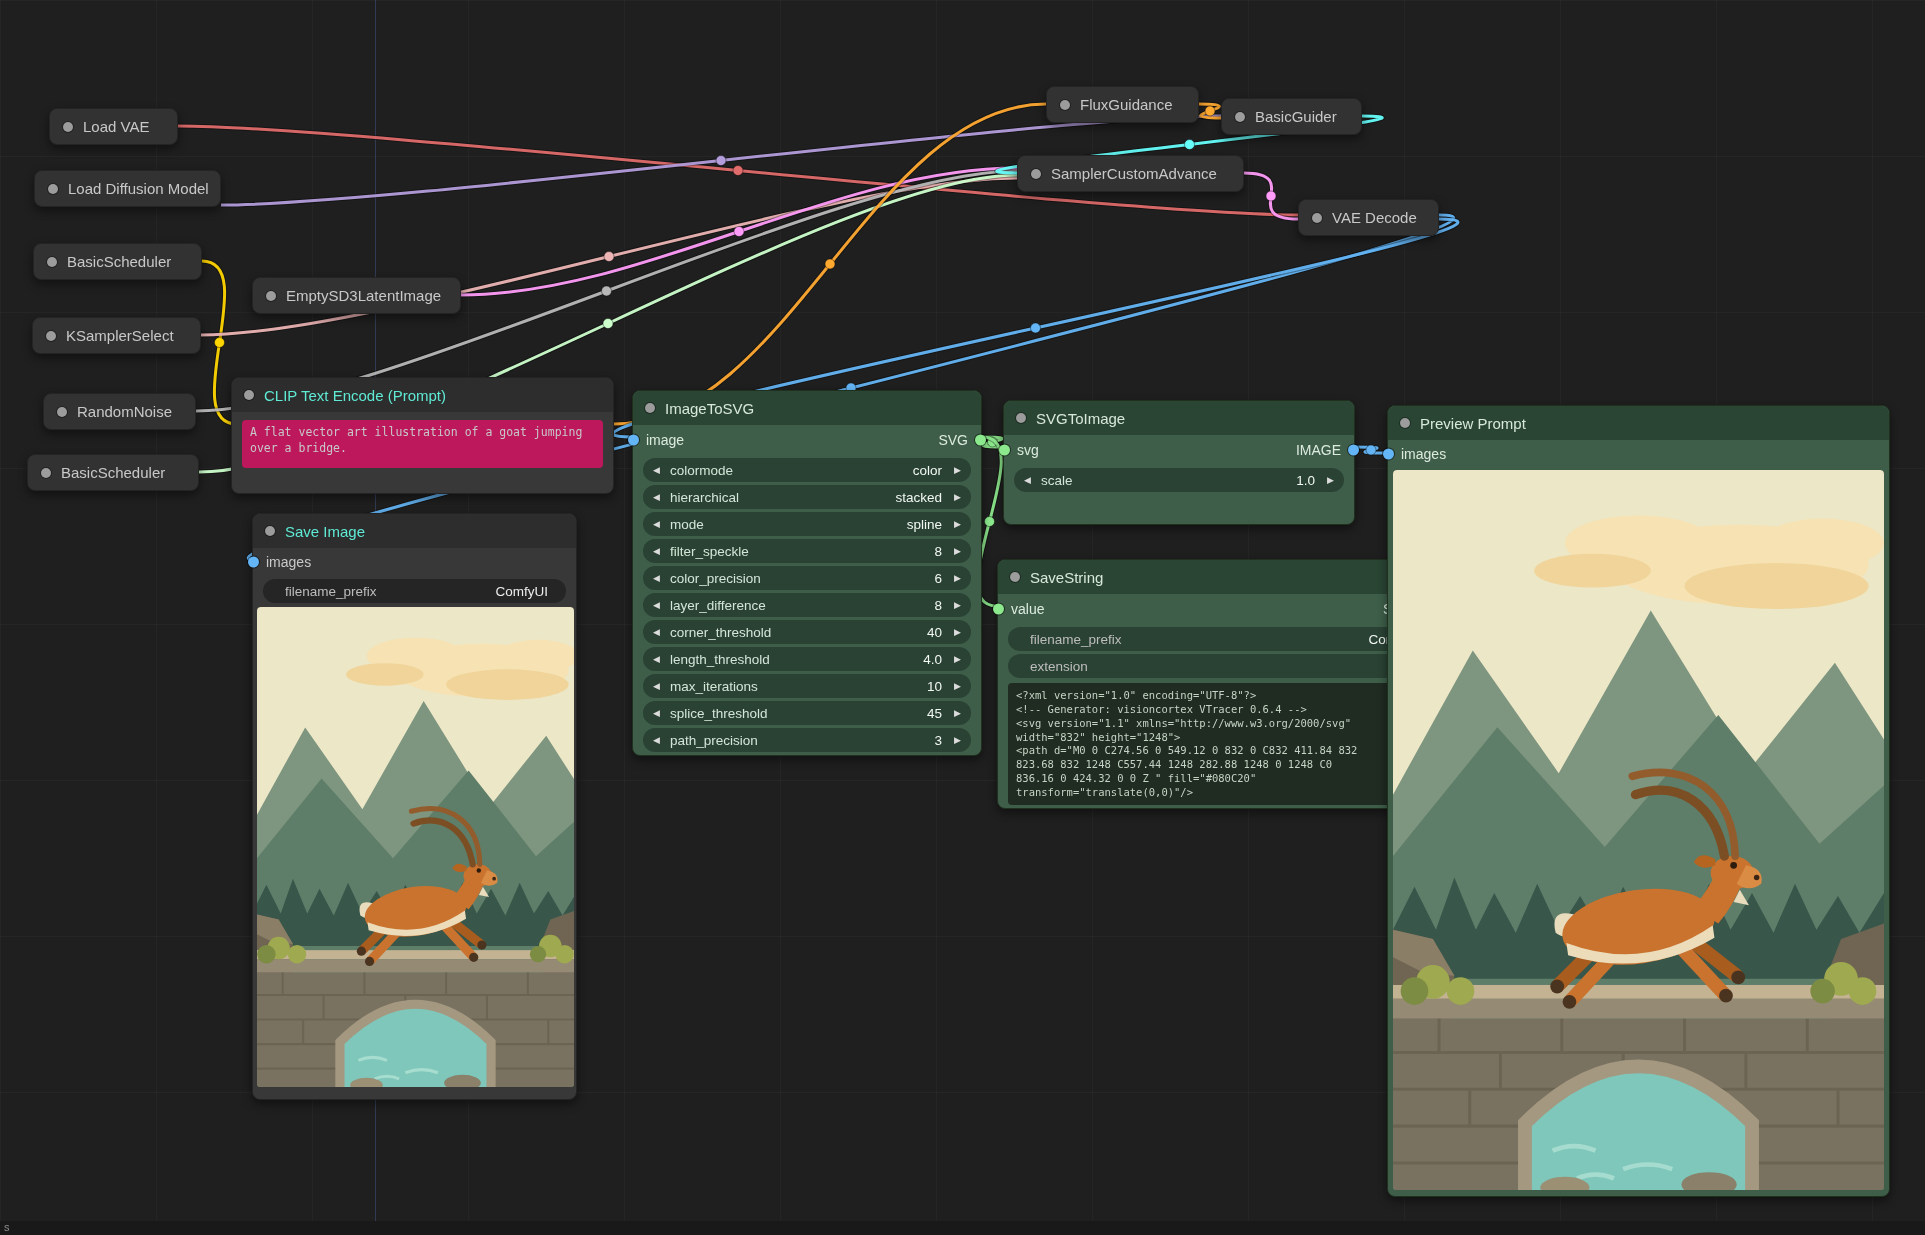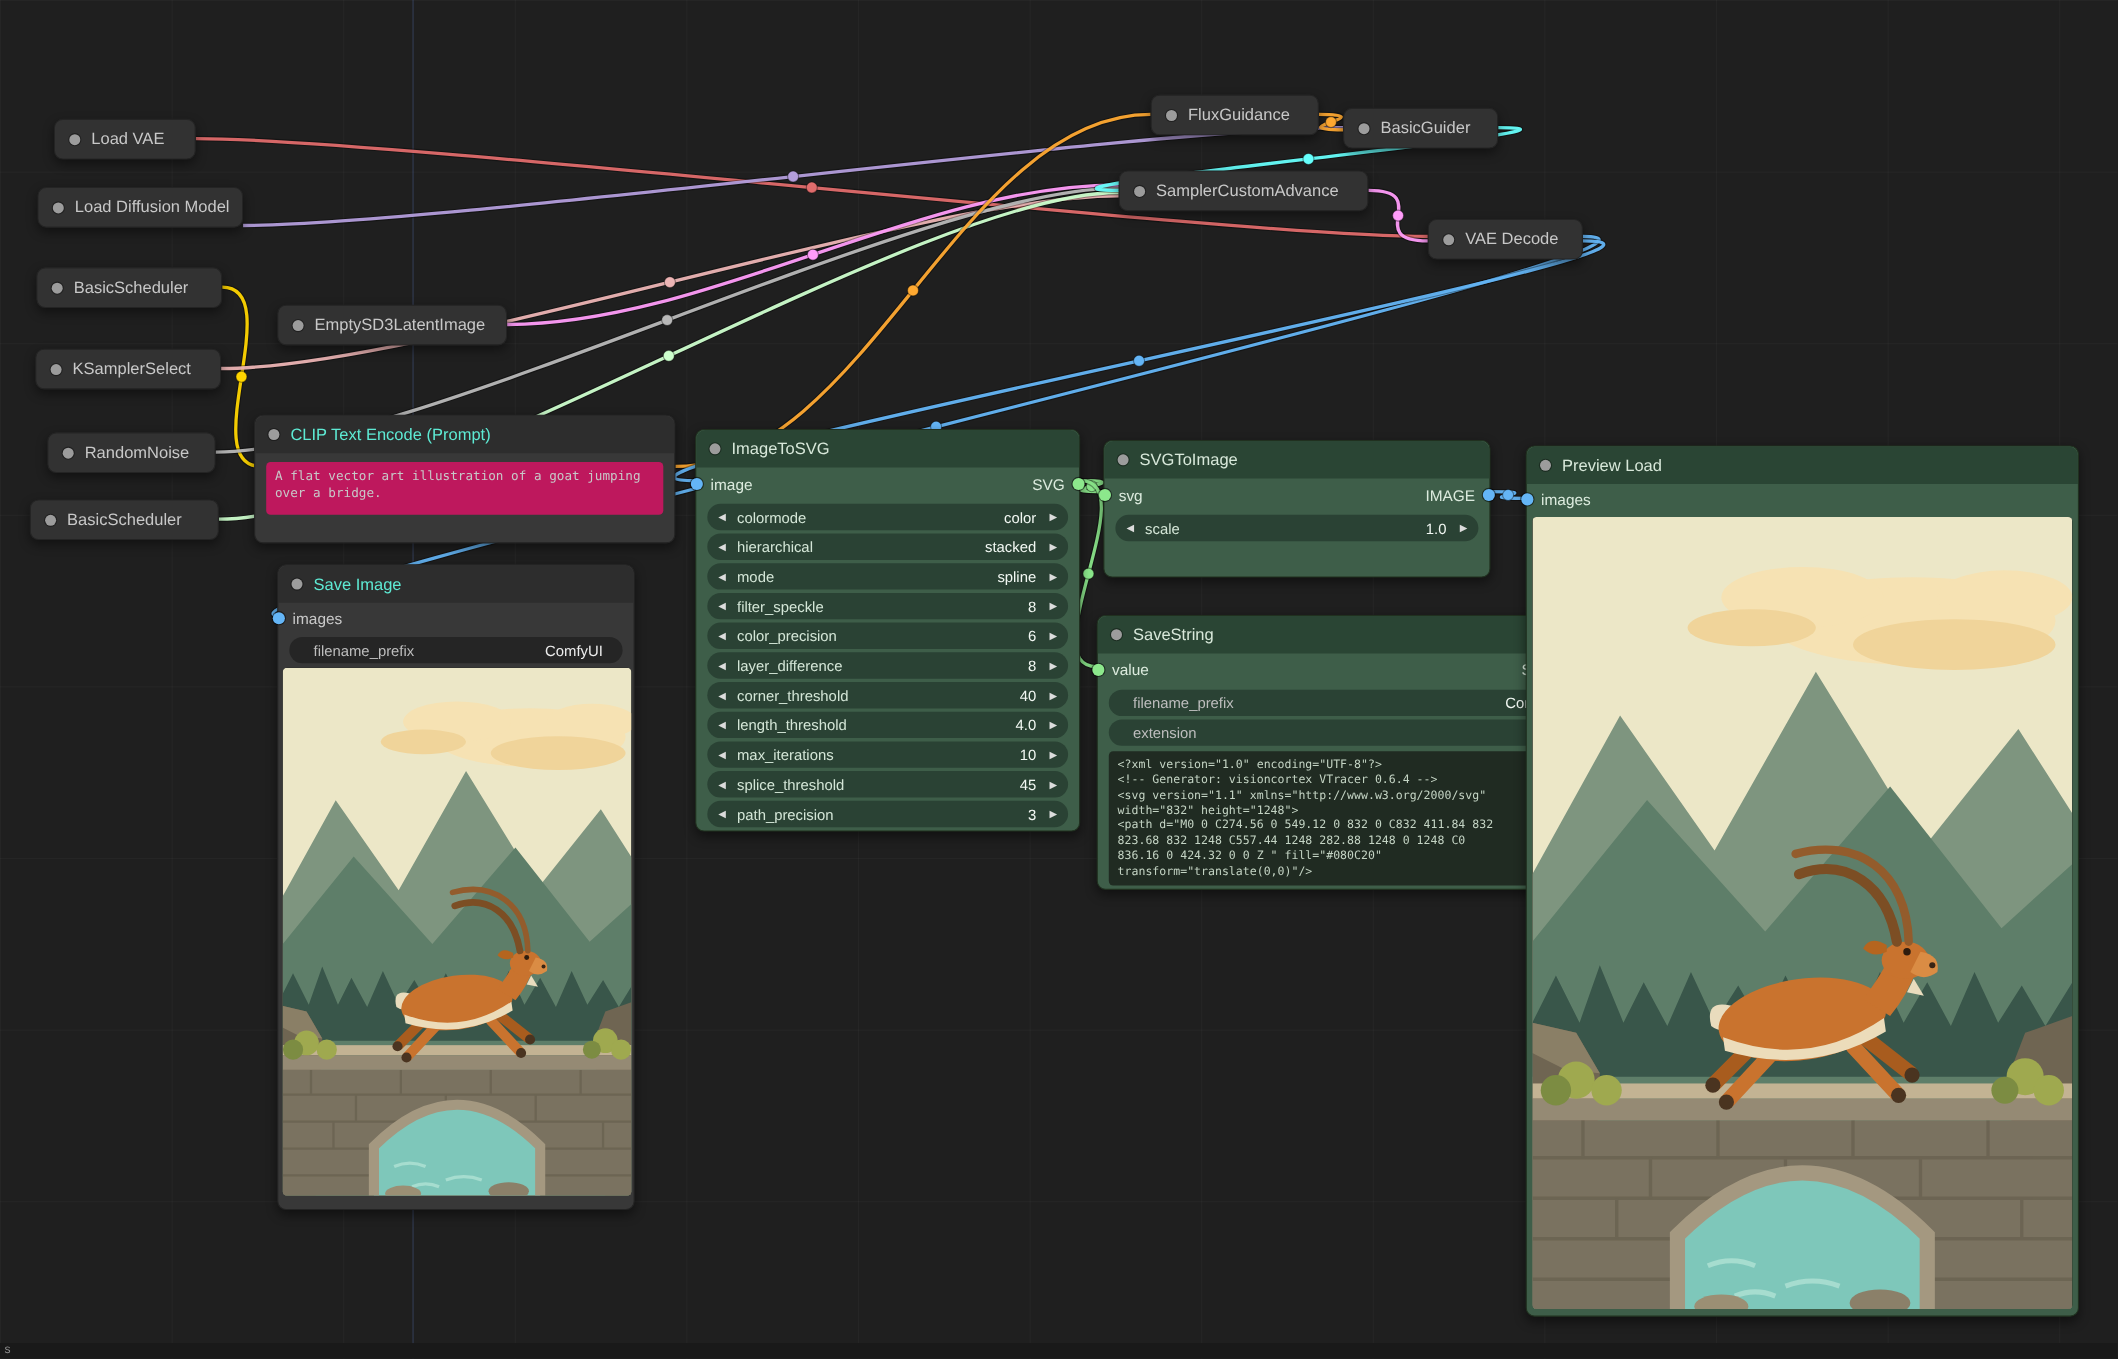--- a/index.html
+++ b/index.html
@@ -393,21 +393,21 @@
     <div class="sb">
       <div class="sb-thumb"></div>
       <span class="sb-down"></span>
     </div>
   </div>
 </div>
 
 <div class="node green" style="left:1387px;top:405px;width:503px;height:792px">
   <div class="nhead">
     <span class="cdot"></span>
-    <span>Preview Load</span>
+    <span>Preview Prompt</span>
   </div>
   <div class="slotrow short">
     <span class="sdot in c-image"></span>
     <span>images</span>
   </div>
   <div class="imgbox" style="width:491px;height:720px;margin:2px 5px">
     <svg viewBox="0 0 320 470" preserveAspectRatio="xMidYMid slice">
         <use href="#goat-scene"></use>
       </svg>
   </div>

